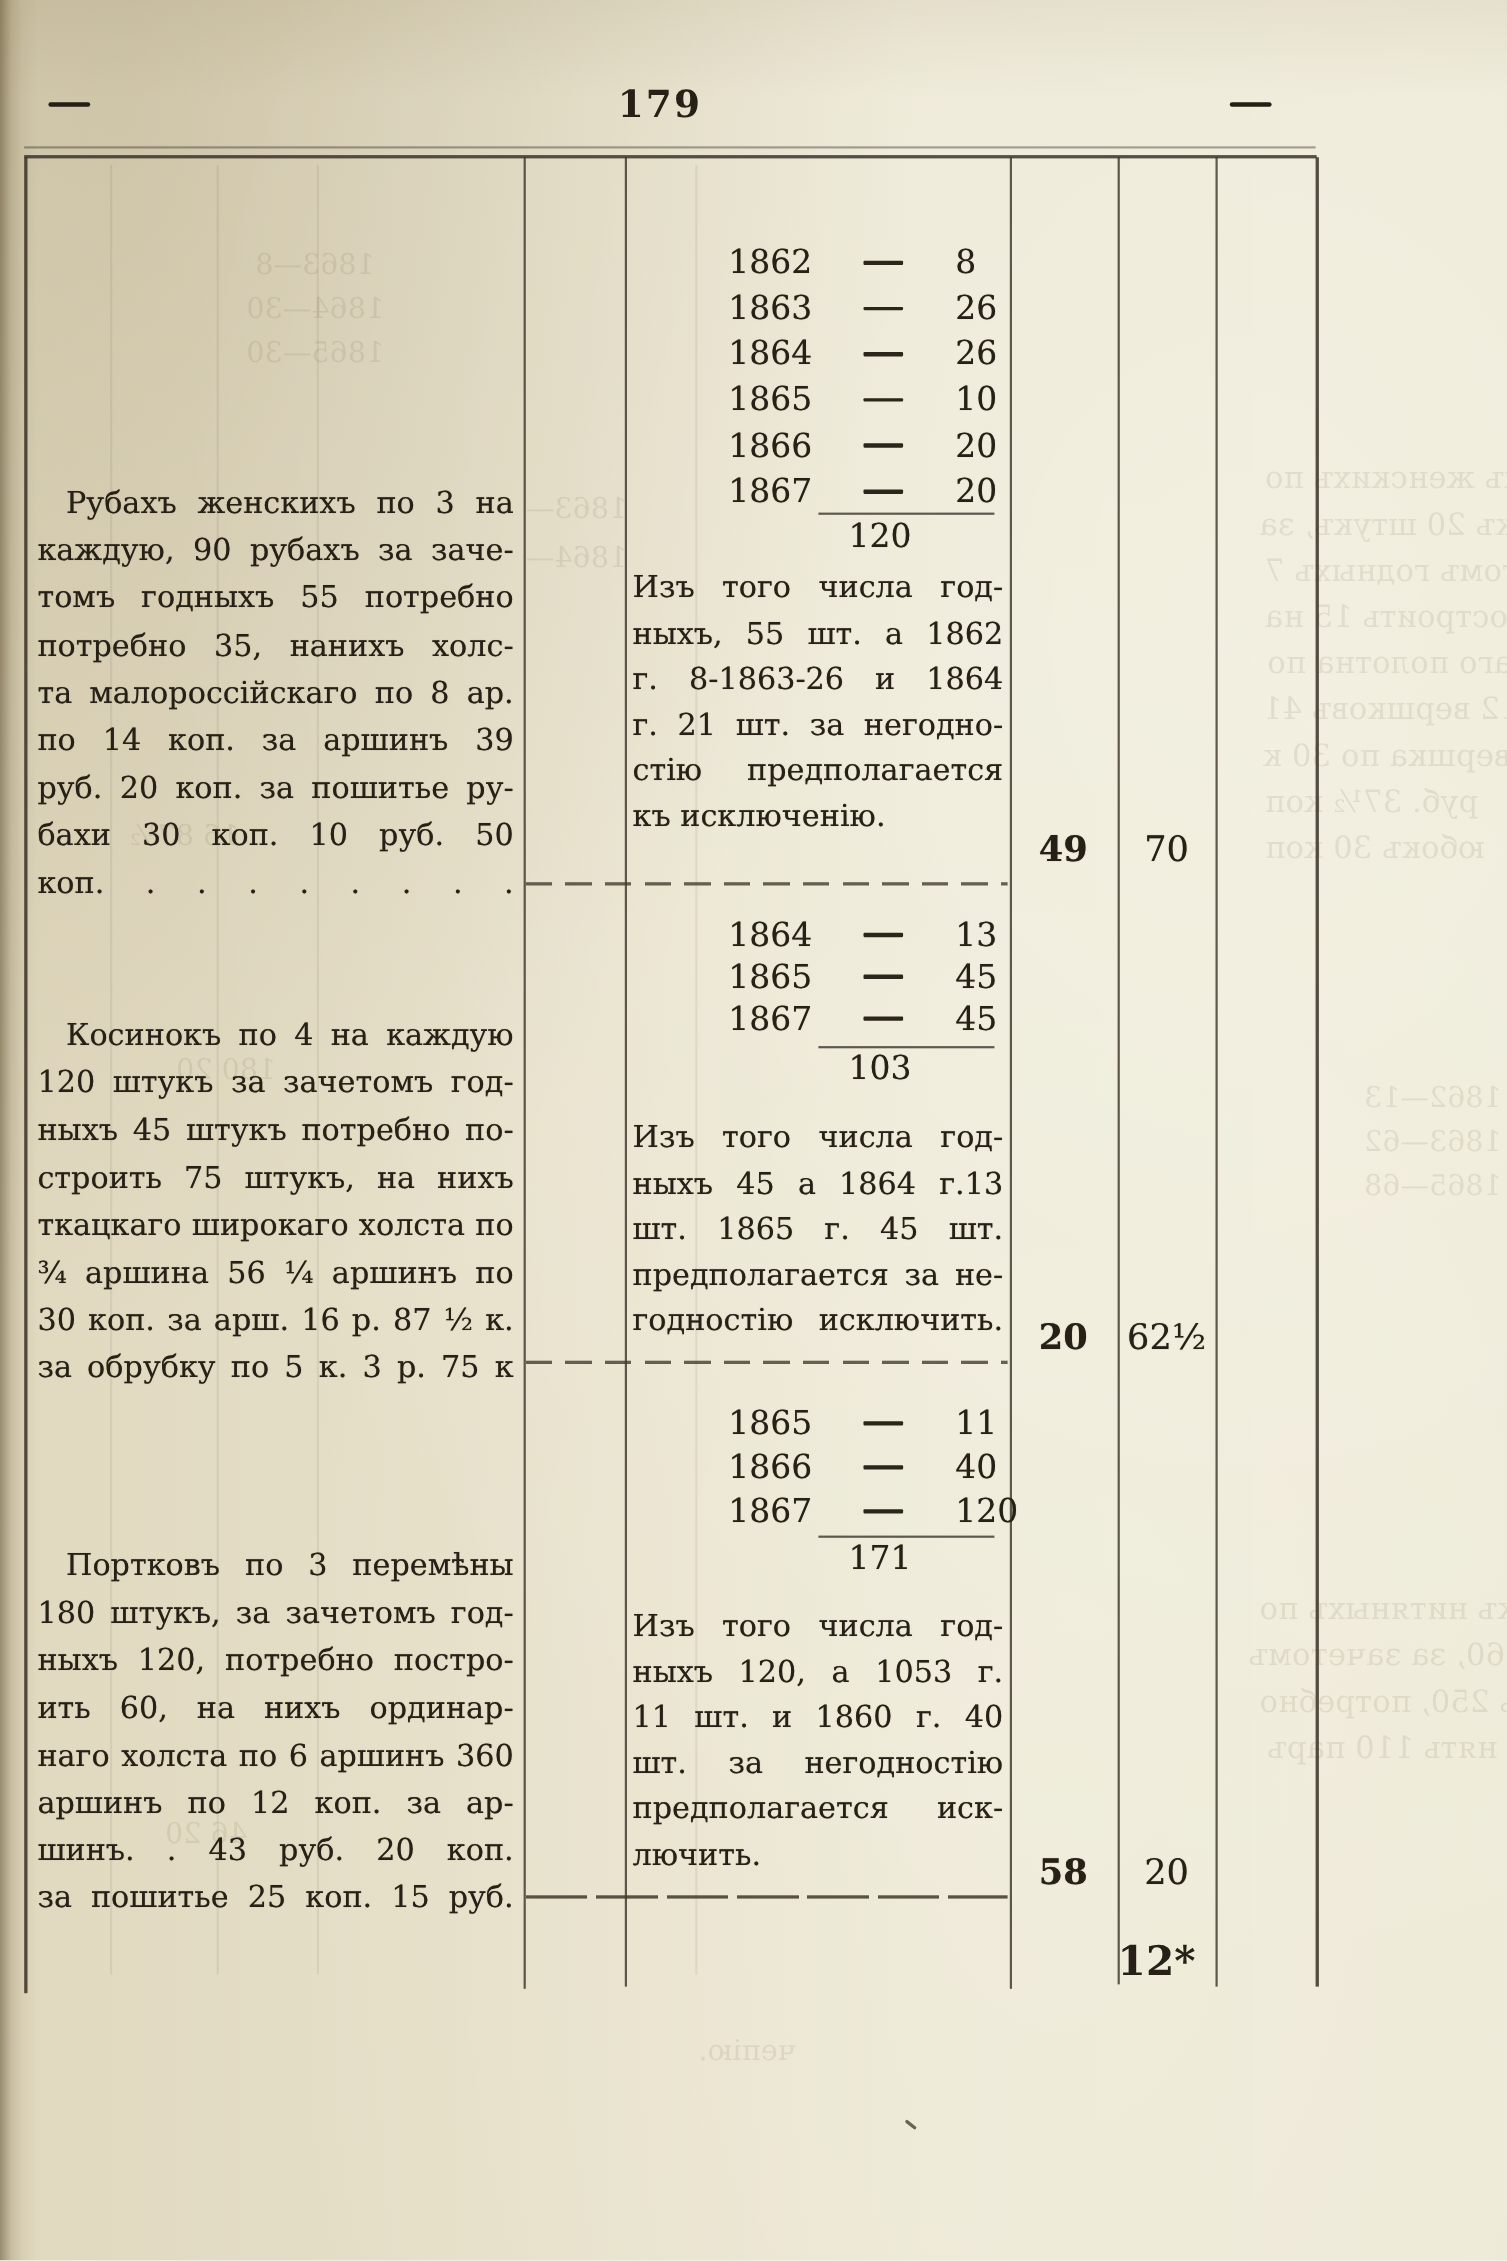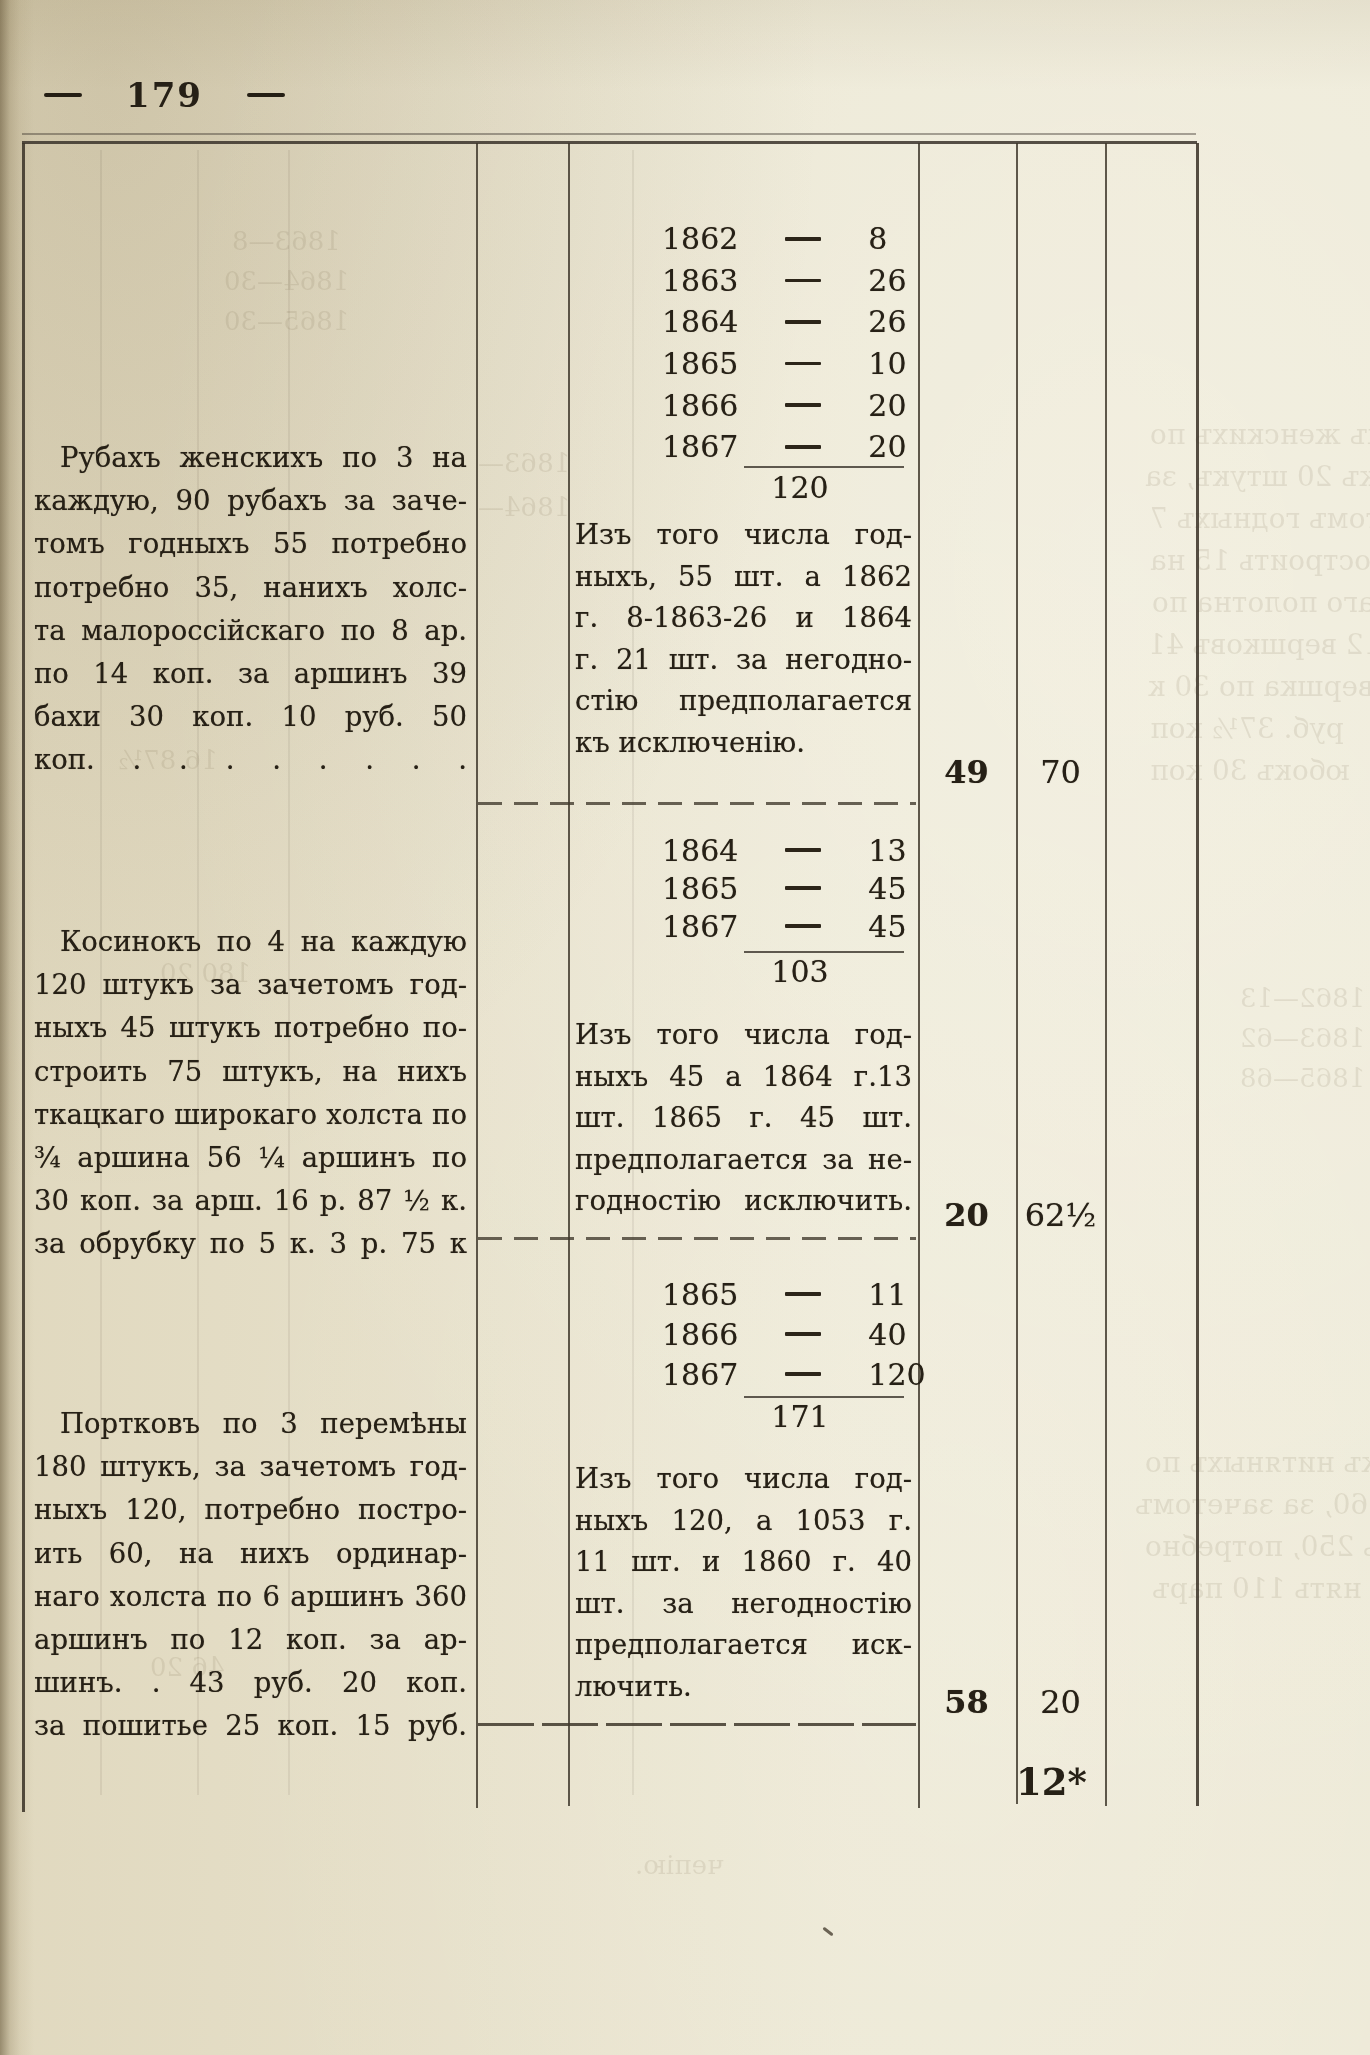--- a/index.html
+++ b/index.html
@@ -17,21 +17,21 @@
       linear-gradient(90deg, rgba(190,172,126,0.22) 0%, rgba(190,172,126,0.10) 30%, rgba(255,255,246,0.10) 62%, rgba(255,255,246,0.16) 100%),
       #eae5d1;
   }
   .gutter{
     position:absolute;left:0;top:0;width:34px;height:2055px;
     background:linear-gradient(90deg, rgba(92,76,45,0.55) 0px, rgba(122,104,66,0.25) 10px, rgba(140,120,78,0.10) 20px, transparent 34px);
   }
   
   .pagenum{
     position:absolute;left:0;top:72px;width:1200px;height:46px;
-    display:flex;align-items:center;justify-content:flex-start;
+    display:flex;align-items:center;justify-content:space-between;
     font-size:34px;font-weight:bold;letter-spacing:2px;
   }
   .pagenum .numdash{width:38px;height:4.5px;background:#241e14;margin:0 44px;border-radius:2px;}
   
   .vline{position:absolute;width:2px;background:#3d362a;opacity:0.82;}
   .vline.heavy{width:2.5px;opacity:0.88;}
   .vline.ghost{opacity:0.08;}
   .hline{position:absolute;height:3px;background:#3a332a;opacity:0.85;}
   .hline.thin{height:2px;opacity:0.42;}
   .rowrule{
@@ -133,20 +133,21 @@
   <div class="rowrule" style="left:478px;top:1237px;width:438px"></div>
   <div class="rowrule solid" style="left:478px;top:1723px;width:438px"></div>
 
   <div class="para" style="top:436px">
     <div class="tline">Рубахъ женскихъ по 3 на</div>
     <div class="tline">каждую, 90 рубахъ за заче-</div>
     <div class="tline">томъ годныхъ 55 потребно</div>
     <div class="tline">потребно 35, нанихъ холс-</div>
     <div class="tline">та малороссійскаго по 8 ар.</div>
     <div class="tline">по 14 коп. за аршинъ 39</div>
+    <div class="tline">руб. 20 коп. за пошитье ру-</div>
     <div class="tline">бахи 30 коп. 10 руб. 50</div>
     <div class="tline">коп. . . . . . . . .</div>
   </div>
 
   <div class="para" style="top:920px">
     <div class="tline">Косинокъ по 4 на каждую</div>
     <div class="tline">120 штукъ за зачетомъ год-</div>
     <div class="tline">ныхъ 45 штукъ потребно по-</div>
     <div class="tline">строить 75 штукъ, на нихъ</div>
     <div class="tline">ткацкаго широкаго холста по</div>

